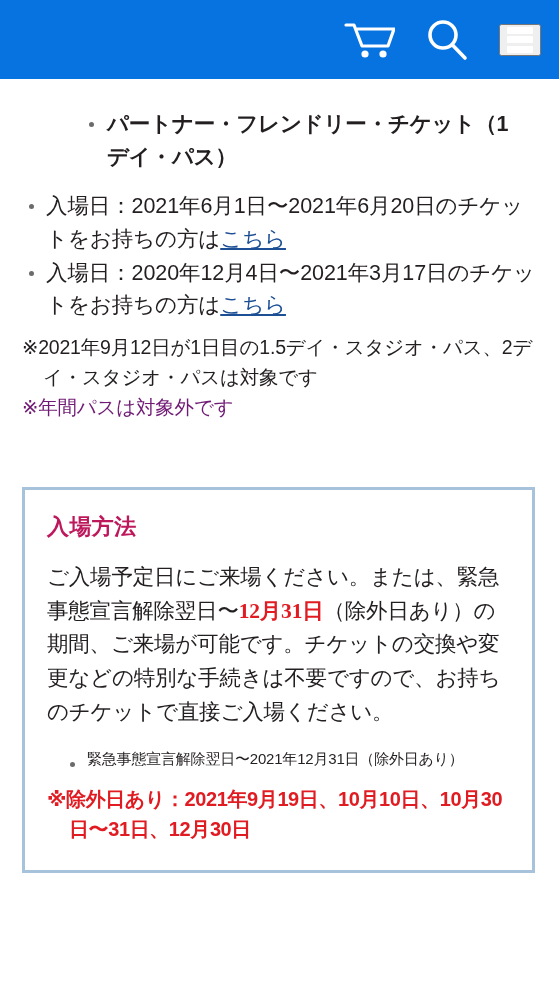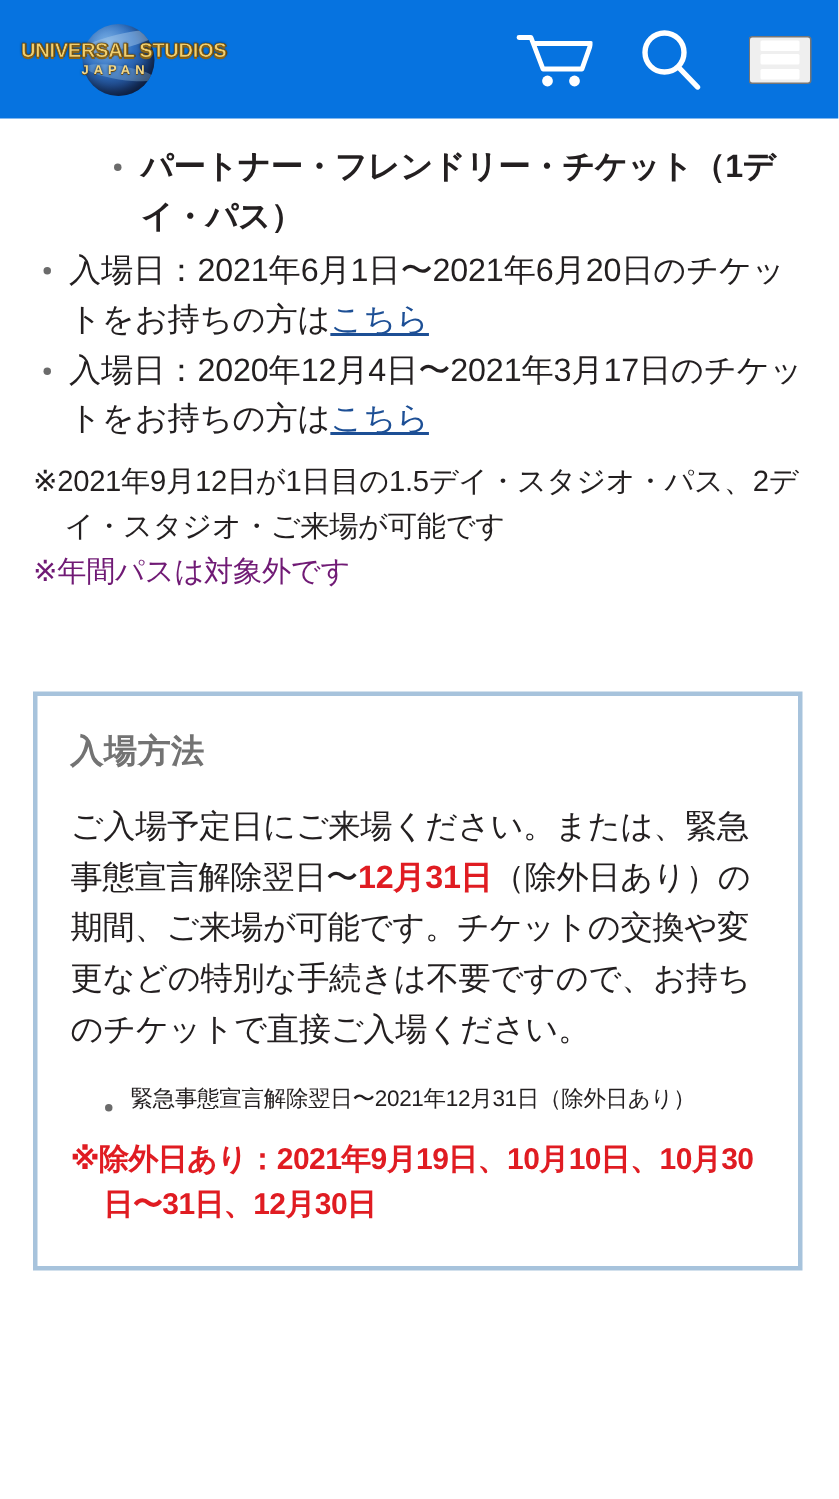--- a/index.html
+++ b/index.html
@@ -155,21 +155,21 @@
     border-radius: 50%;
     background: #6b6b6b;
   }
   .outer-list > li.nested {
     padding-left: 0;
     margin-bottom: 0;
   }
   .outer-list > li.nested::before { display: none; }
   .inner-list {
     list-style: none;
-    margin: 4px;
+    margin: 17px;
     padding: 0 0 0 44px;
   }
   .inner-list > li {
     position: relative;
     padding-left: 22px;
     font-weight: bold;
     font-size: 21.5px;
     line-height: 1.52;
     letter-spacing: -0.2px;
   }
@@ -213,28 +213,29 @@
     border: 3px solid #a7c3dc;
     background: #ffffff;
     padding: 22px 22px 26px 22px;
     box-sizing: border-box;
   }
   .info-title {
     margin: 0 0 19px 0;
     font-size: 22px;
     font-weight: bold;
     letter-spacing: 0.4px;
-    color: #737373;
+    color: #be185d;
   }
   .info-para {
     margin: 0;
     font-size: 21.5px;
     line-height: 1.57;
     letter-spacing: -0.2px;
     color: #231f20;
+    font-family: Liberation Serif, serif;
   }
   .info-para .hl {
     color: #e01c22;
     font-weight: bold;
   }
   .box-list {
     list-style: none;
     margin: 18px 0 0 0;
     padding: 0 0 0 18px;
   }
@@ -269,27 +270,20 @@
     color: #e01c22;
     font-weight: bold;
     letter-spacing: -0.4px;
   }
 </style>
 </head>
 <body>
 
 <header class="site-header">
 
-  <a class="logo" href="#">
-    <span class="logo-globe"></span>
-    <span class="logo-text">
-      <span class="logo-main">UNIVERSAL STUDIOS</span>
-      <span class="logo-sub">JAPAN</span>
-    </span>
-  </a>
 
   <div class="header-spacer"></div>
 
   <nav class="header-icons">
 
     <button class="hicon" aria-label="cart">
       <svg width="52" height="40" viewBox="0 0 52 40" fill="none" aria-hidden="true">
         <path d="M3 5 L11 5 L19 26 L45 26 L51 9 L14 9" stroke="#ffffff" stroke-width="3.2" stroke-linecap="round" stroke-linejoin="round" fill="none"></path>
         <circle cx="22" cy="34" r="3.6" fill="#ffffff"></circle>
         <circle cx="40" cy="34" r="3.6" fill="#ffffff"></circle>
@@ -327,21 +321,21 @@
     </li>
 
 
     <li>
       <span>入場日：2020年12月4日〜2021年3月17日のチケットをお持ちの方は</span><a class="inline-link" href="#">こちら</a>
     </li>
 
   </ul>
 
   <div class="notes">
-    <p class="note">※2021年9月12日が1日目の1.5デイ・スタジオ・パス、2デイ・スタジオ・ご来場が可能です</p>
+    <p class="note">※2021年9月12日が1日目の1.5デイ・スタジオ・パス、2デイ・スタジオ・パスは対象です</p>
     <p class="note red">※年間パスは対象外です</p>
   </div>
 
   <section class="info-box">
 
     <h2 class="info-title">入場方法</h2>
 
     <p class="info-para"><span>ご入場予定日にご来場ください。または、緊急事態宣言解除翌日〜</span><span class="hl">12月31日</span><span>（除外日あり）の期間、ご来場が可能です。チケットの交換や変更などの特別な手続きは不要ですので、お持ちのチケットで直接ご入場ください。</span></p>
 
     <ul class="box-list">

